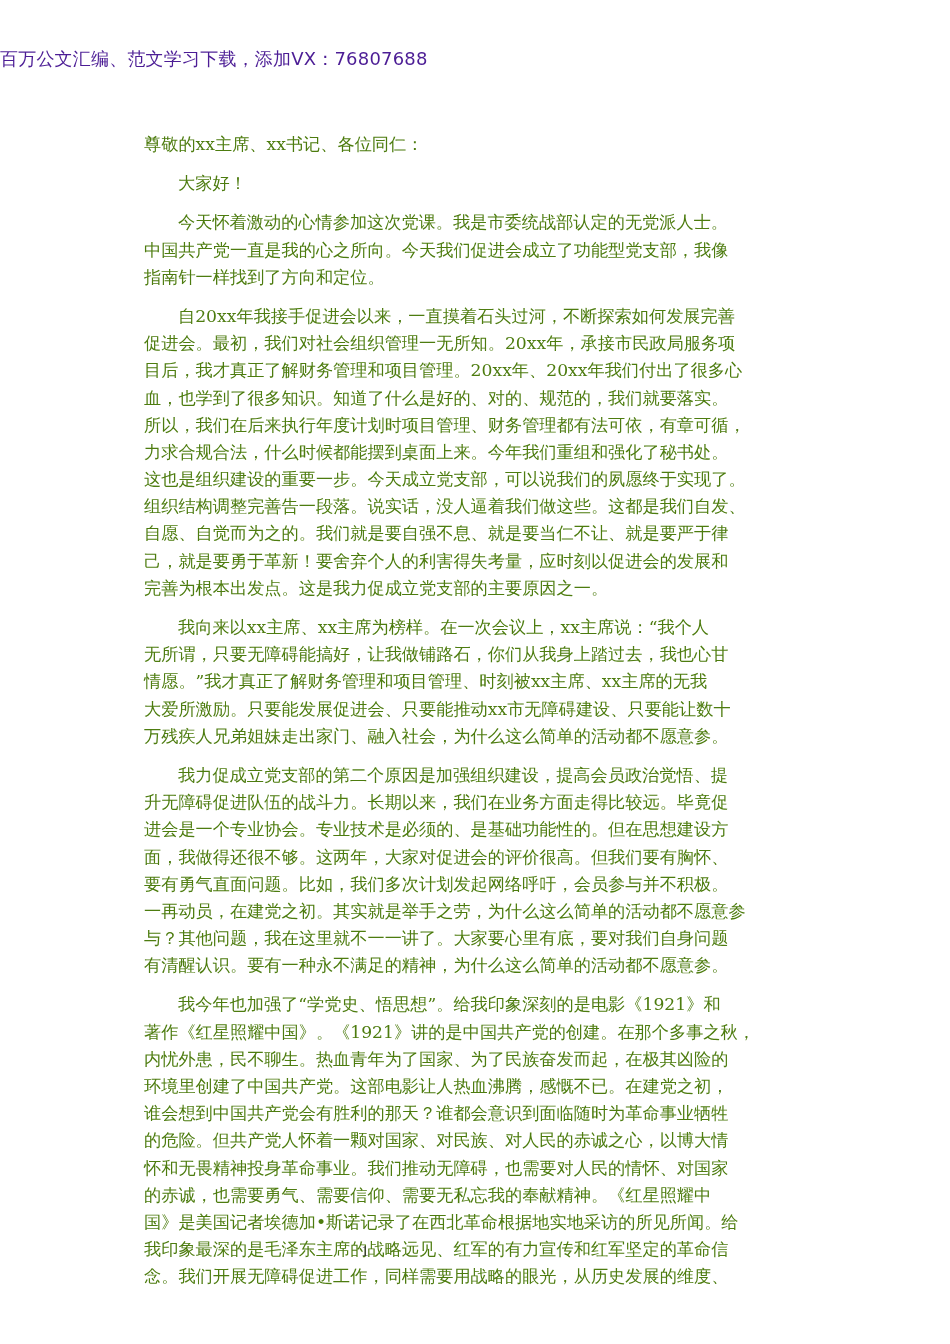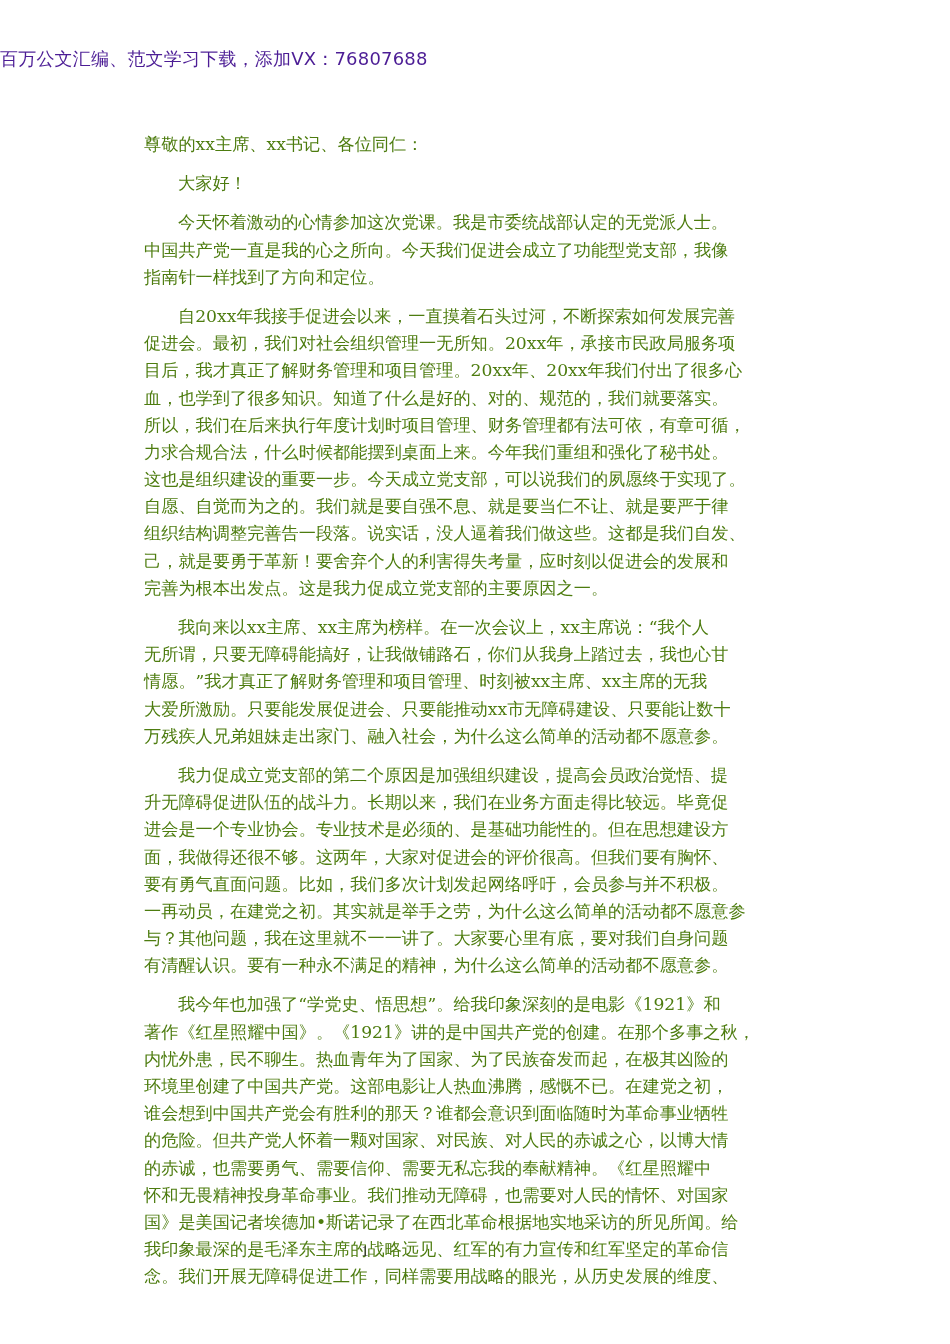--- a/index.html
+++ b/index.html
@@ -41,22 +41,22 @@
     </div>
 
     <div class="para">
       <div class="line indent">自20xx年我接手促进会以来，一直摸着石头过河，不断探索如何发展完善</div>
       <div class="line">促进会。最初，我们对社会组织管理一无所知。20xx年，承接市民政局服务项</div>
       <div class="line">目后，我才真正了解财务管理和项目管理。20xx年、20xx年我们付出了很多心</div>
       <div class="line">血，也学到了很多知识。知道了什么是好的、对的、规范的，我们就要落实。</div>
       <div class="line">所以，我们在后来执行年度计划时项目管理、财务管理都有法可依，有章可循，</div>
       <div class="line">力求合规合法，什么时候都能摆到桌面上来。今年我们重组和强化了秘书处。</div>
       <div class="line">这也是组织建设的重要一步。今天成立党支部，可以说我们的夙愿终于实现了。</div>
+      <div class="line">组织结构调整完善告一段落。说实话，没人逼着我们做这些。这都是我们自发、</div>
       <div class="line">自愿、自觉而为之的。我们就是要自强不息、就是要当仁不让、就是要严于律</div>
-      <div class="line">组织结构调整完善告一段落。说实话，没人逼着我们做这些。这都是我们自发、</div>
       <div class="line">己，就是要勇于革新！要舍弃个人的利害得失考量，应时刻以促进会的发展和</div>
       <div class="line">完善为根本出发点。这是我力促成立党支部的主要原因之一。</div>
     </div>
 
     <div class="para">
       <div class="line indent">我向来以xx主席、xx主席为榜样。在一次会议上，xx主席说：“我个人</div>
       <div class="line">无所谓，只要无障碍能搞好，让我做铺路石，你们从我身上踏过去，我也心甘</div>
       <div class="line">情愿。”我才真正了解财务管理和项目管理、时刻被xx主席、xx主席的无我</div>
       <div class="line">大爱所激励。只要能发展促进会、只要能推动xx市无障碍建设、只要能让数十</div>
       <div class="line">万残疾人兄弟姐妹走出家门、融入社会，为什么这么简单的活动都不愿意参。</div>
@@ -73,22 +73,22 @@
       <div class="line">有清醒认识。要有一种永不满足的精神，为什么这么简单的活动都不愿意参。</div>
     </div>
 
     <div class="para">
       <div class="line indent">我今年也加强了“学党史、悟思想”。给我印象深刻的是电影《1921》和</div>
       <div class="line">著作《红星照耀中国》。《1921》讲的是中国共产党的创建。在那个多事之秋，</div>
       <div class="line">内忧外患，民不聊生。热血青年为了国家、为了民族奋发而起，在极其凶险的</div>
       <div class="line">环境里创建了中国共产党。这部电影让人热血沸腾，感慨不已。在建党之初，</div>
       <div class="line">谁会想到中国共产党会有胜利的那天？谁都会意识到面临随时为革命事业牺牲</div>
       <div class="line">的危险。但共产党人怀着一颗对国家、对民族、对人民的赤诚之心，以博大情</div>
+      <div class="line">怀和无畏精神投身革命事业。我们推动无障碍，也需要对人民的情怀、对国家</div>
       <div class="line">的赤诚，也需要勇气、需要信仰、需要无私忘我的奉献精神。《红星照耀中</div>
-      <div class="line">怀和无畏精神投身革命事业。我们推动无障碍，也需要对人民的情怀、对国家</div>
       <div class="line">国》是美国记者埃德加•斯诺记录了在西北革命根据地实地采访的所见所闻。给</div>
       <div class="line">我印象最深的是毛泽东主席的战略远见、红军的有力宣传和红军坚定的革命信</div>
       <div class="line">念。我们开展无障碍促进工作，同样需要用战略的眼光，从历史发展的维度、</div>
     </div>
   </div>
 
   <div class="page-number">1</div>
 </div>
 
 </body></html>

